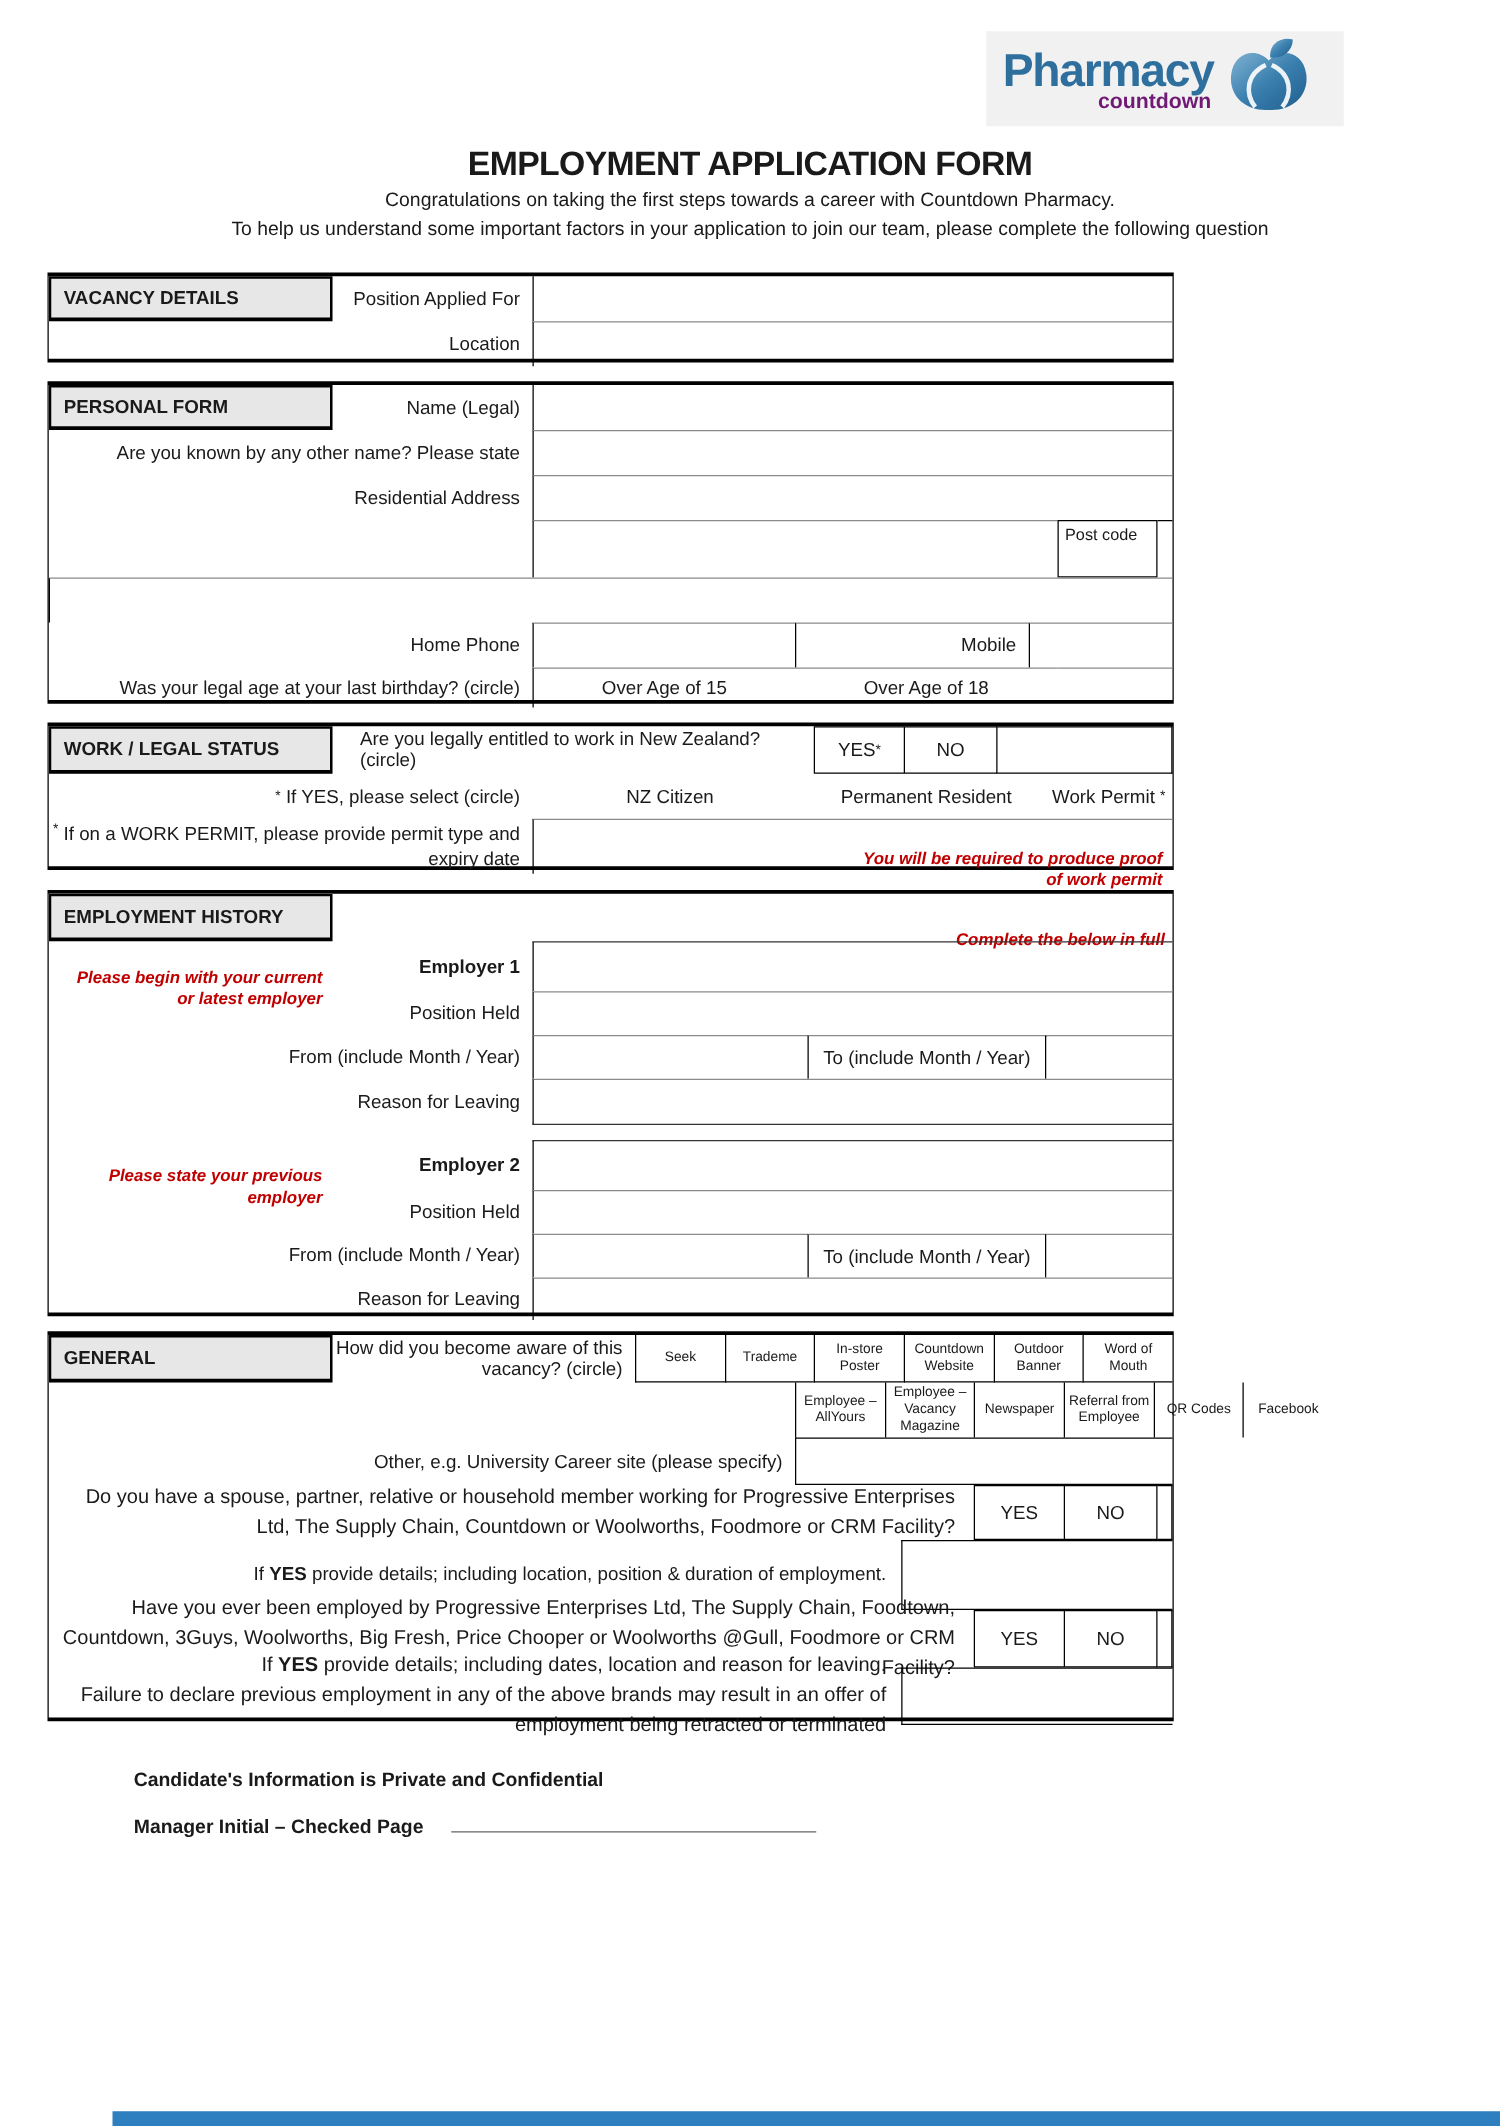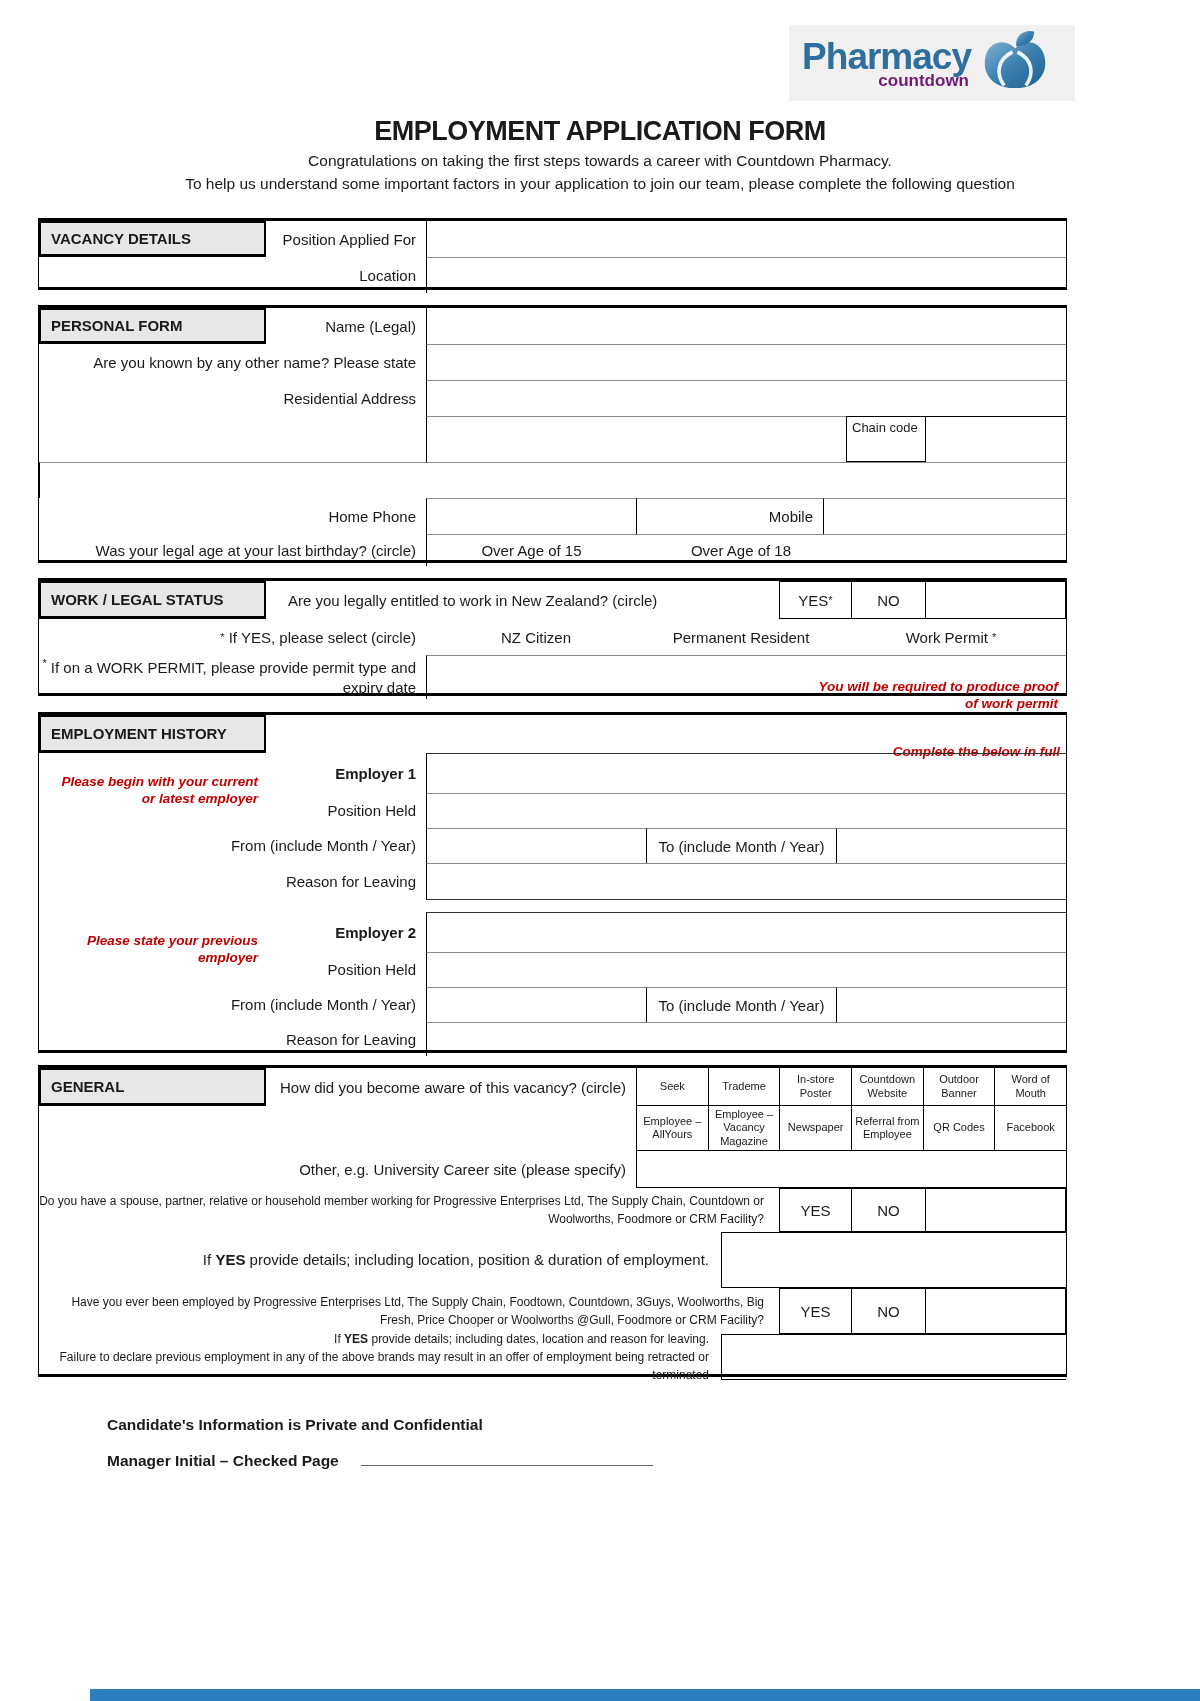--- a/index.html
+++ b/index.html
@@ -11,35 +11,35 @@
   .logo-box{position:absolute;left:789px;top:25px;width:286px;height:76px;background:#f1f1f1;
     display:flex;align-items:center;justify-content:flex-end;gap:8px;padding-right:24px;box-sizing:border-box;}
   .logo-words{display:flex;flex-direction:column;align-items:flex-end;}
   .logo-brand{font-size:37px;font-weight:bold;color:#2e6f9e;letter-spacing:-1px;line-height:1;}
   .logo-sub{font-size:17px;font-weight:bold;color:#701a75;margin-top:-3px;padding-right:2px;line-height:1;}
   .title{position:absolute;top:116px;left:0;width:100%;text-align:center;font-size:27px;font-weight:bold;letter-spacing:-0.5px;}
   .sub{position:absolute;left:0;width:100%;text-align:center;font-size:15.5px;}
   .sub1{top:152px;} .sub2{top:175px;}
 
   
-  .tbl{position:absolute;left:38px;width:1029px;box-sizing:border-box;background:#fff;
+  .tbl{position:absolute;left:38px;width:901px;box-sizing:border-box;background:#fff;
     border:1px solid #000;border-top:3px solid #000;border-bottom:3px solid #000;}
   .row{display:flex;width:100%;box-sizing:border-box;}
   .cell{box-sizing:border-box;display:flex;align-items:center;min-width:0;}
   .sec{width:227px;background:#e7e7e7;border:2px solid #000;border-bottom-width:3px;
     font-weight:bold;font-size:15px;padding-left:10px;display:flex;align-items:center;flex:none;}
   .lbl{justify-content:flex-end;text-align:right;font-size:15px;padding-right:10px;}
   .w160{width:160px;flex:none;} .w227{width:227px;flex:none;} .w387{width:387px;flex:none;}
   .inp{flex:1;border-left:1px solid #000;}
   .gline{border-top:1px solid #8a8a8a;}
   .bl{border-left:1px solid #000;}
   .opt{justify-content:center;text-align:center;font-size:15px;}
   .boldlbl{font-weight:bold;}
   .rednote{color:#c00000;font-style:italic;font-weight:bold;font-size:13.5px;line-height:1.25;margin-top:36px;}
-  .small{font-size:12px;line-height:1.5;font-weight:normal;}
+  .small{font-size:16px;line-height:1.5;font-weight:normal;}
   .pc{width:80px;flex:none;border:1px solid #000;align-items:flex-start;padding:2px 5px;
     font-size:13px;line-height:1.35;}
   .ynbox{width:73px;flex:none;border:1px solid #000;justify-content:center;font-size:15px;}
   .ynbox2{border-left:none;width:74px;}
   .yntail{flex:1;border:1px solid #000;border-left:none;}
   .srcgrid{width:430px;flex:none;display:flex;}
   .src{flex:1;border-left:1px solid #000;justify-content:center;text-align:center;
     font-size:11px;line-height:1.2;padding:1px 3px;}
   .srcb{border-bottom:1px solid #000;}
   .dtl{flex:1;border:1.5px solid #000;border-right:none;}
@@ -108,21 +108,21 @@
     <div class="cell lbl w387">Are you known by any other name?  Please state</div>
     <div class="cell inp gline"></div>
   </div>
   <div class="row h36">
     <div class="cell lbl w387">Residential Address</div>
     <div class="cell inp gline"></div>
   </div>
   <div class="row h46">
     <div class="cell w387"></div>
     <div class="cell inp gline" style="flex:none;width:420px;"></div>
-    <div class="cell pc">Chain code</div>
+    <div class="cell pc">Post code</div>
     <div class="cell" style="flex:1;border-top:1px solid #000;"></div>
   </div>
   <div class="row h36">
     <div class="cell inp gline"></div>
   </div>
   <div class="row h36">
     <div class="cell lbl w387">Home Phone</div>
     <div class="cell inp gline" style="flex:none;width:210px;"></div>
     <div class="cell lbl bl gline" style="width:187px;flex:none;">Mobile</div>
     <div class="cell bl gline" style="flex:1;"></div>

